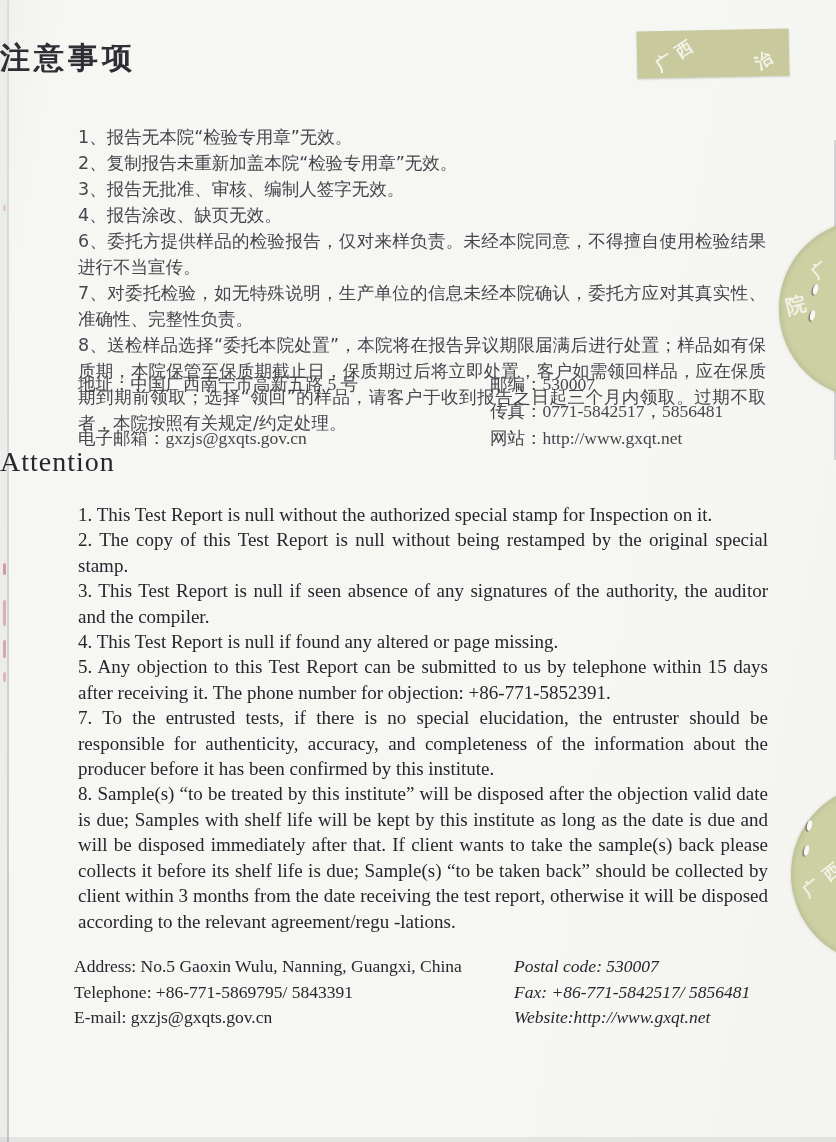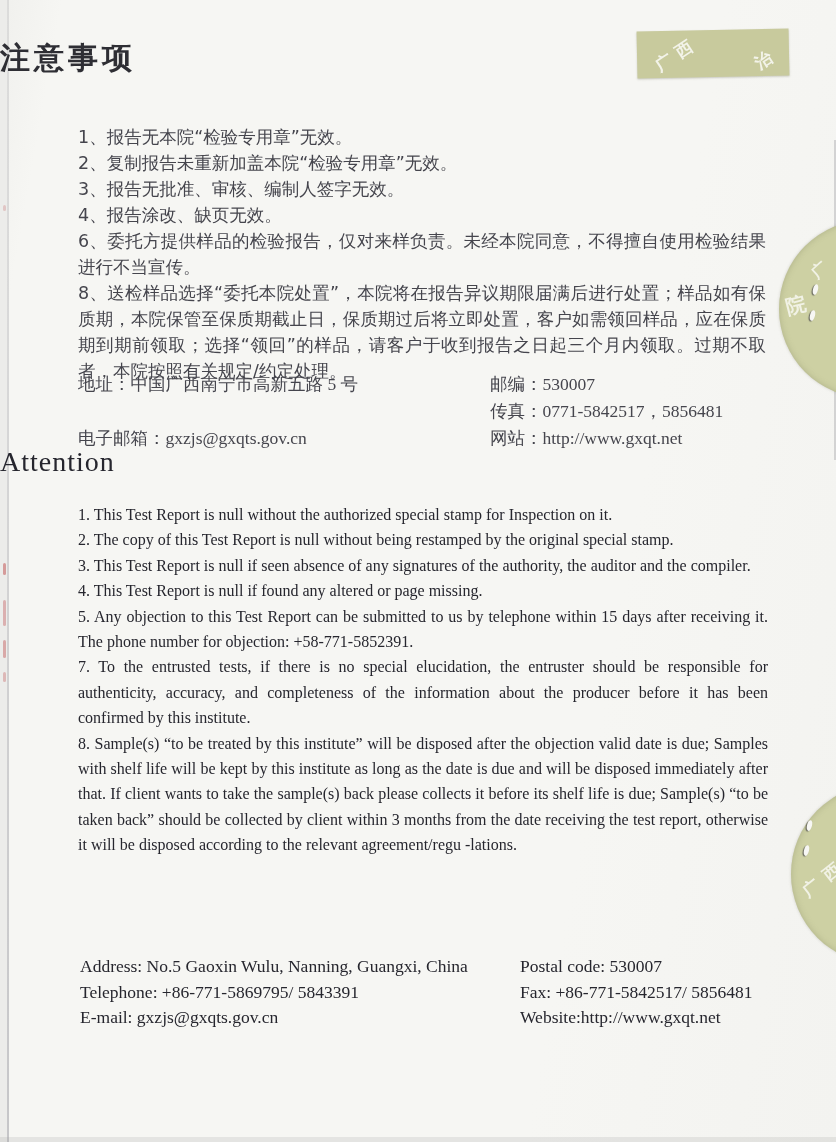--- a/index.html
+++ b/index.html
@@ -49,26 +49,26 @@
   .cn-notes { position:absolute; left:78px; top:100px; width:688px;margin-top:24px; }
   .cn-notes p { margin:0; font-size:17.5px; line-height:26px; text-align:justify; color:#45454d; }
 
   .contact-cn { position:absolute; left:78px; top:371px; width:700px;font-family:Liberation Serif, serif; }
   .contact-cn .row { position:relative; height:27px; font-size:17.5px; line-height:27px; color:#45454d; }
   .contact-cn .right { position:absolute; left:412px; top:0; white-space:nowrap; }
 
   
   .en-notes { position:absolute; left:78px; top:502px; width:690px;
               font-family:"Liberation Serif","DejaVu Serif",serif; }
-  .en-notes p { margin:0; font-size:16px; line-height:25.4px; text-align:justify; color:#26262e; }
+  .en-notes p { margin:0; font-size:19px; line-height:25.4px; text-align:justify; color:#26262e; }
 
-  .contact-en { position:absolute; left:80px; top:954px; width:710px;
+  .contact-en { position:absolute; left:74px; top:954px; width:710px;
                 font-family:"Liberation Serif","DejaVu Serif",serif; }
   .contact-en .row { position:relative; height:25.5px; font-size:17.5px; line-height:25.5px; color:#26262e; }
-  .contact-en .right { position:absolute; left:440px; top:0; white-space:nowrap; }
+  .contact-en .right { position:absolute; left:440px; top:0; white-space:nowrap;font-style:italic; }
 </style>
 </head>
 <body>
 
 <div class="paper">
 
   <div class="edge-band"></div>
   <div class="edge-line"></div>
   <div class="edge-right"></div>
   <div class="bottom-shadow"></div>
@@ -95,20 +95,21 @@
   <div class="hole" style="left:804px;top:845px;"></div>
 
   <div class="title-cn">注意事项</div>
 
   <div class="cn-notes">
     <p>1、报告无本院“检验专用章”无效。</p>
     <p>2、复制报告未重新加盖本院“检验专用章”无效。</p>
     <p>3、报告无批准、审核、编制人签字无效。</p>
     <p>4、报告涂改、缺页无效。</p>
     <p>6、委托方提供样品的检验报告，仅对来样负责。未经本院同意，不得擅自使用检验结果进行不当宣传。</p>
+    <p>7、对委托检验，如无特殊说明，生产单位的信息未经本院确认，委托方应对其真实性、准确性、完整性负责。</p>
     <p>8、送检样品选择“委托本院处置”，本院将在报告异议期限届满后进行处置；样品如有保质期，本院保管至保质期截止日，保质期过后将立即处置，客户如需领回样品，应在保质期到期前领取；选择“领回”的样品，请客户于收到报告之日起三个月内领取。过期不取者，本院按照有关规定/约定处理。</p>
   </div>
 
   <div class="contact-cn">
     <div class="row">
       <span>地址：中国广西南宁市高新五路 5 号</span>
       <span class="right">邮编：530007</span>
     </div>
     <div class="row">
       <span class="right">传真：0771-5842517，5856481</span>
@@ -119,21 +120,21 @@
     </div>
   </div>
 
   <h2 class="title-en">Attention</h2>
 
   <div class="en-notes">
     <p>1.  This Test Report is null without the authorized special stamp for Inspection on it.</p>
     <p>2.  The copy of this Test Report is null without being restamped by the original special stamp.</p>
     <p>3.  This Test Report is null if seen absence of any signatures of the authority, the auditor and the compiler.</p>
     <p>4.  This Test Report is null if found any altered or page missing.</p>
-    <p>5.  Any objection to this Test Report can be submitted to us by telephone within 15 days after receiving it. The phone number for objection: +58-771-5852391.</p>
+    <p>5.  Any objection to this Test Report can be submitted to us by telephone within 15 days after receiving it. The phone number for objection: +86-771-5852391.</p>
     <p>7.  To the entrusted tests, if there is no special elucidation, the entruster should be responsible for authenticity, accuracy, and completeness of the information about the producer before it has been confirmed by this institute.</p>
     <p>8.  Sample(s) “to be treated by this institute” will be disposed after the objection valid date is due; Samples with shelf life will be kept by this institute as long as the date is due and will be disposed immediately after that. If client wants to take the sample(s) back please collects it before its shelf life is due; Sample(s) “to be taken back” should be collected by client within 3 months from the date receiving the test report, otherwise it will be disposed according to the relevant agreement/regu -lations.</p>
   </div>
 
   <div class="contact-en">
     <div class="row">
       <span>Address: No.5 Gaoxin Wulu, Nanning, Guangxi, China</span>
       <span class="right">Postal code: 530007</span>
     </div>
     <div class="row">

